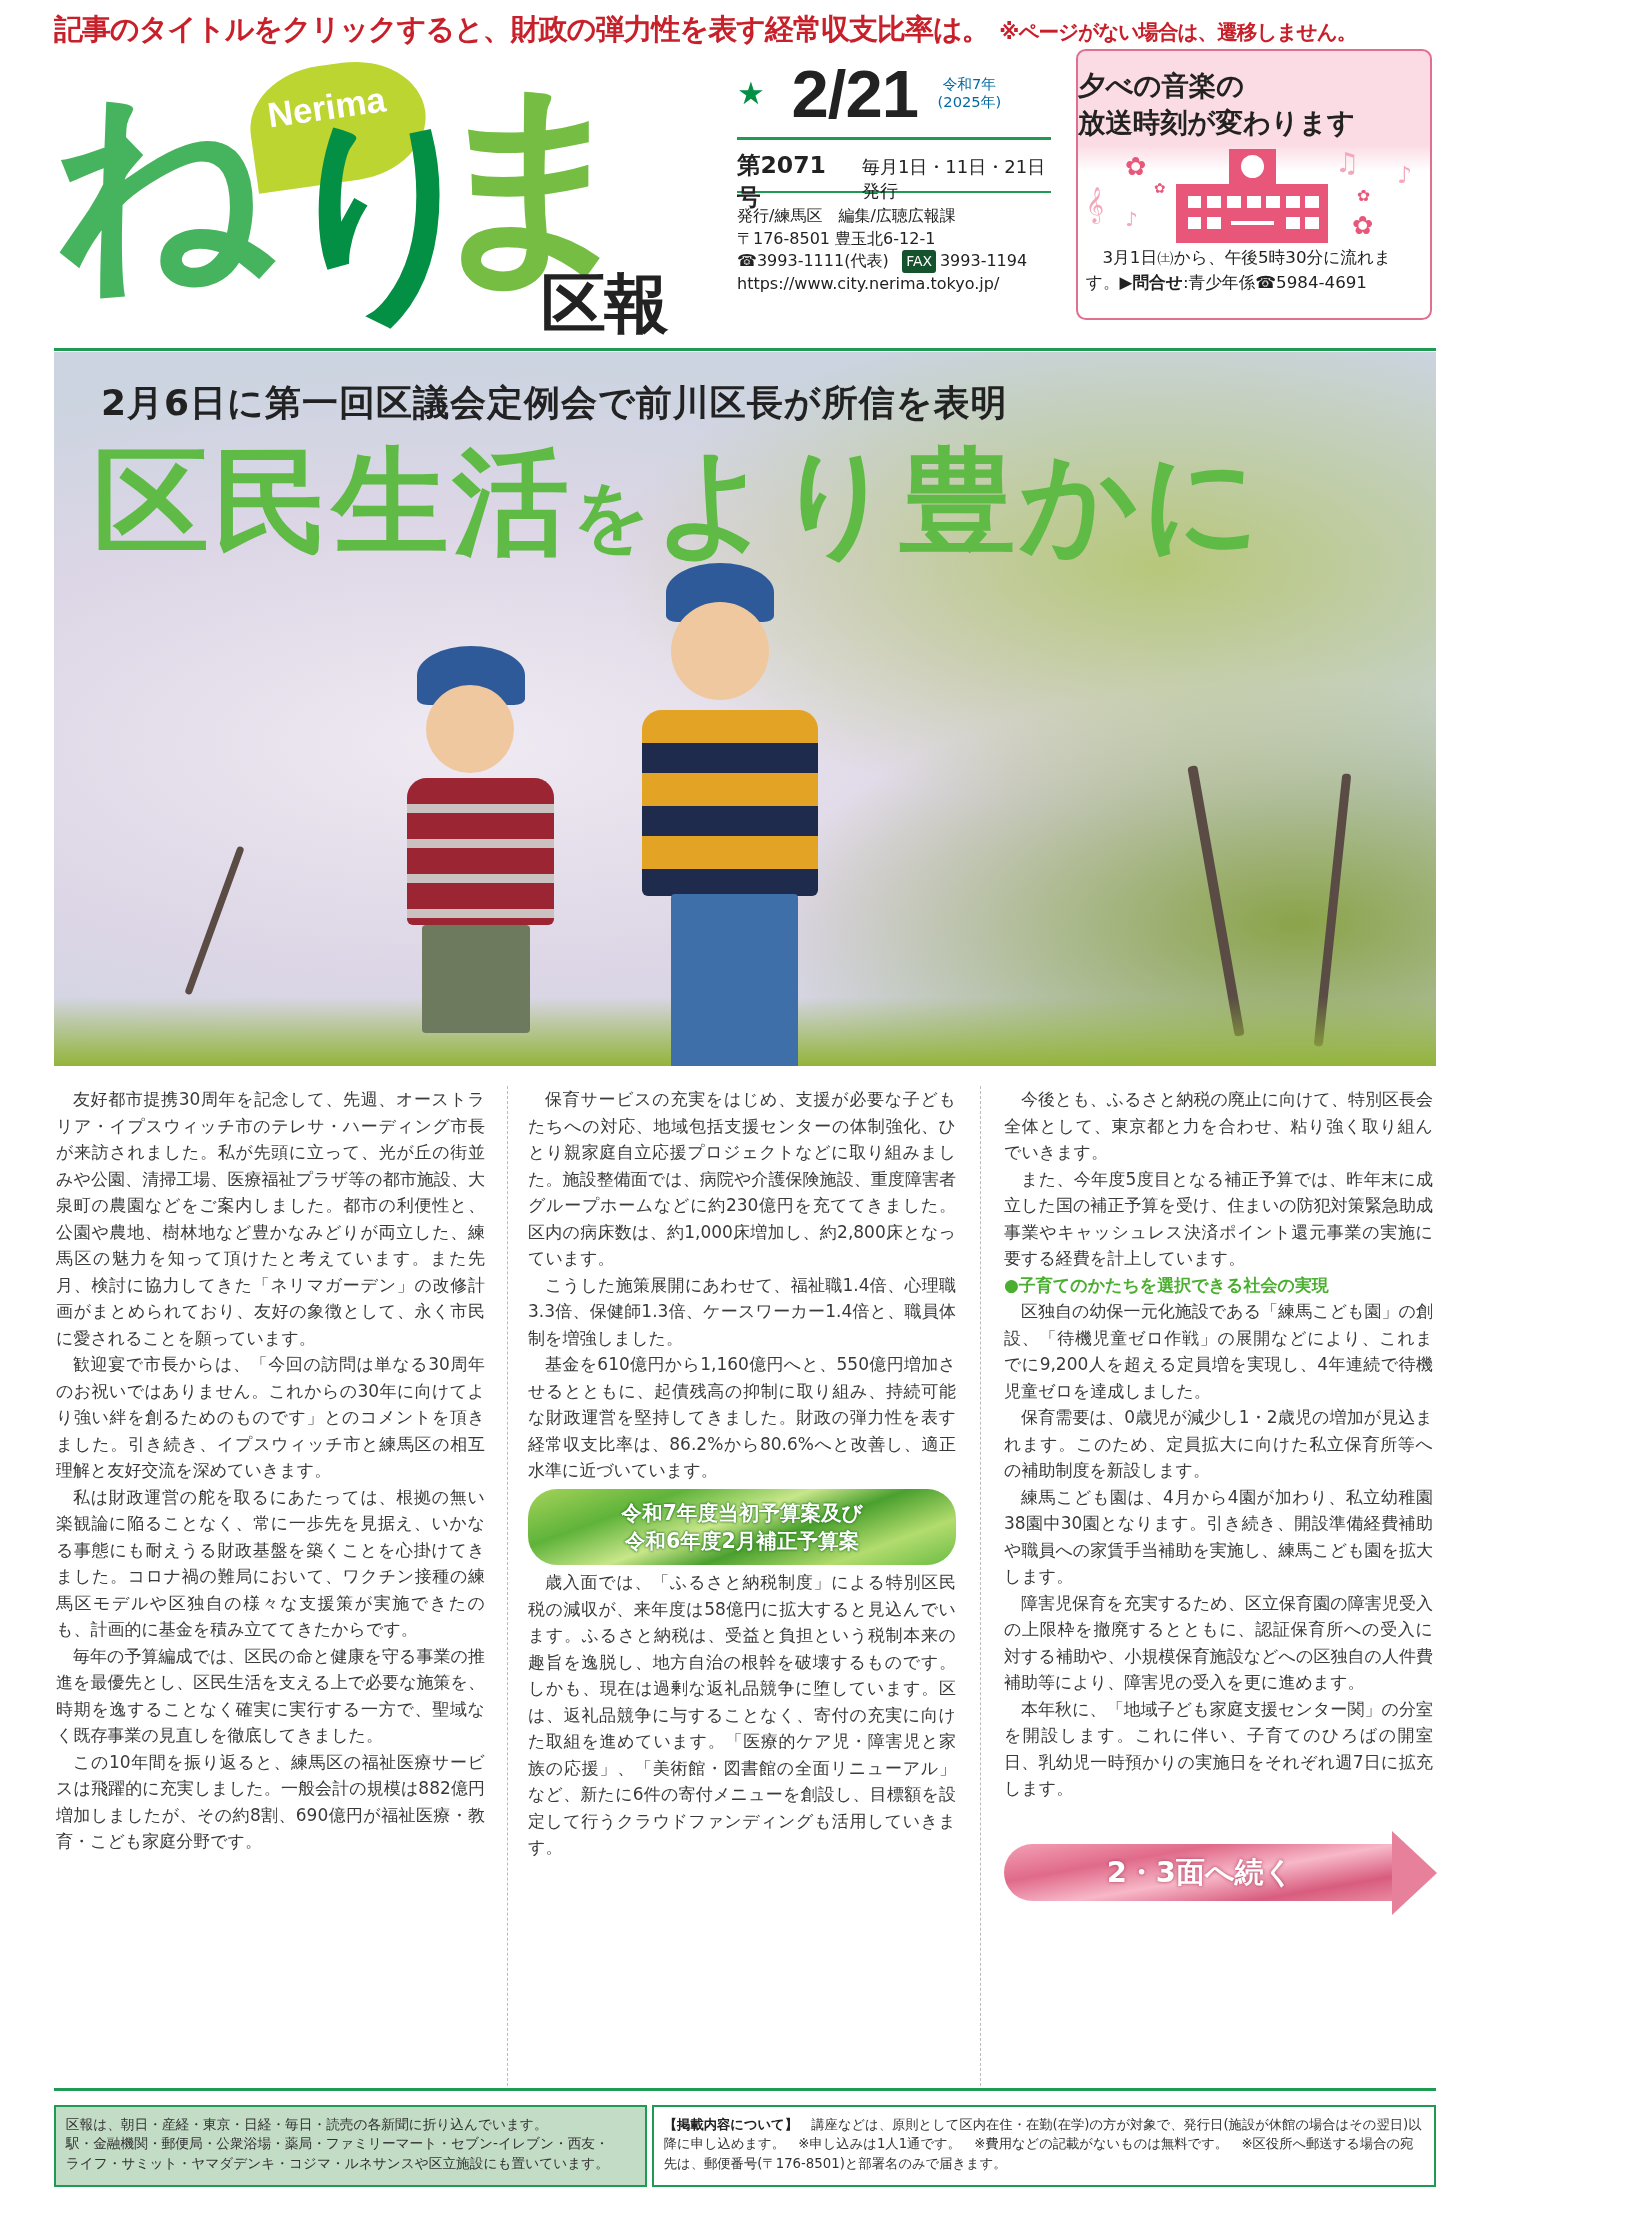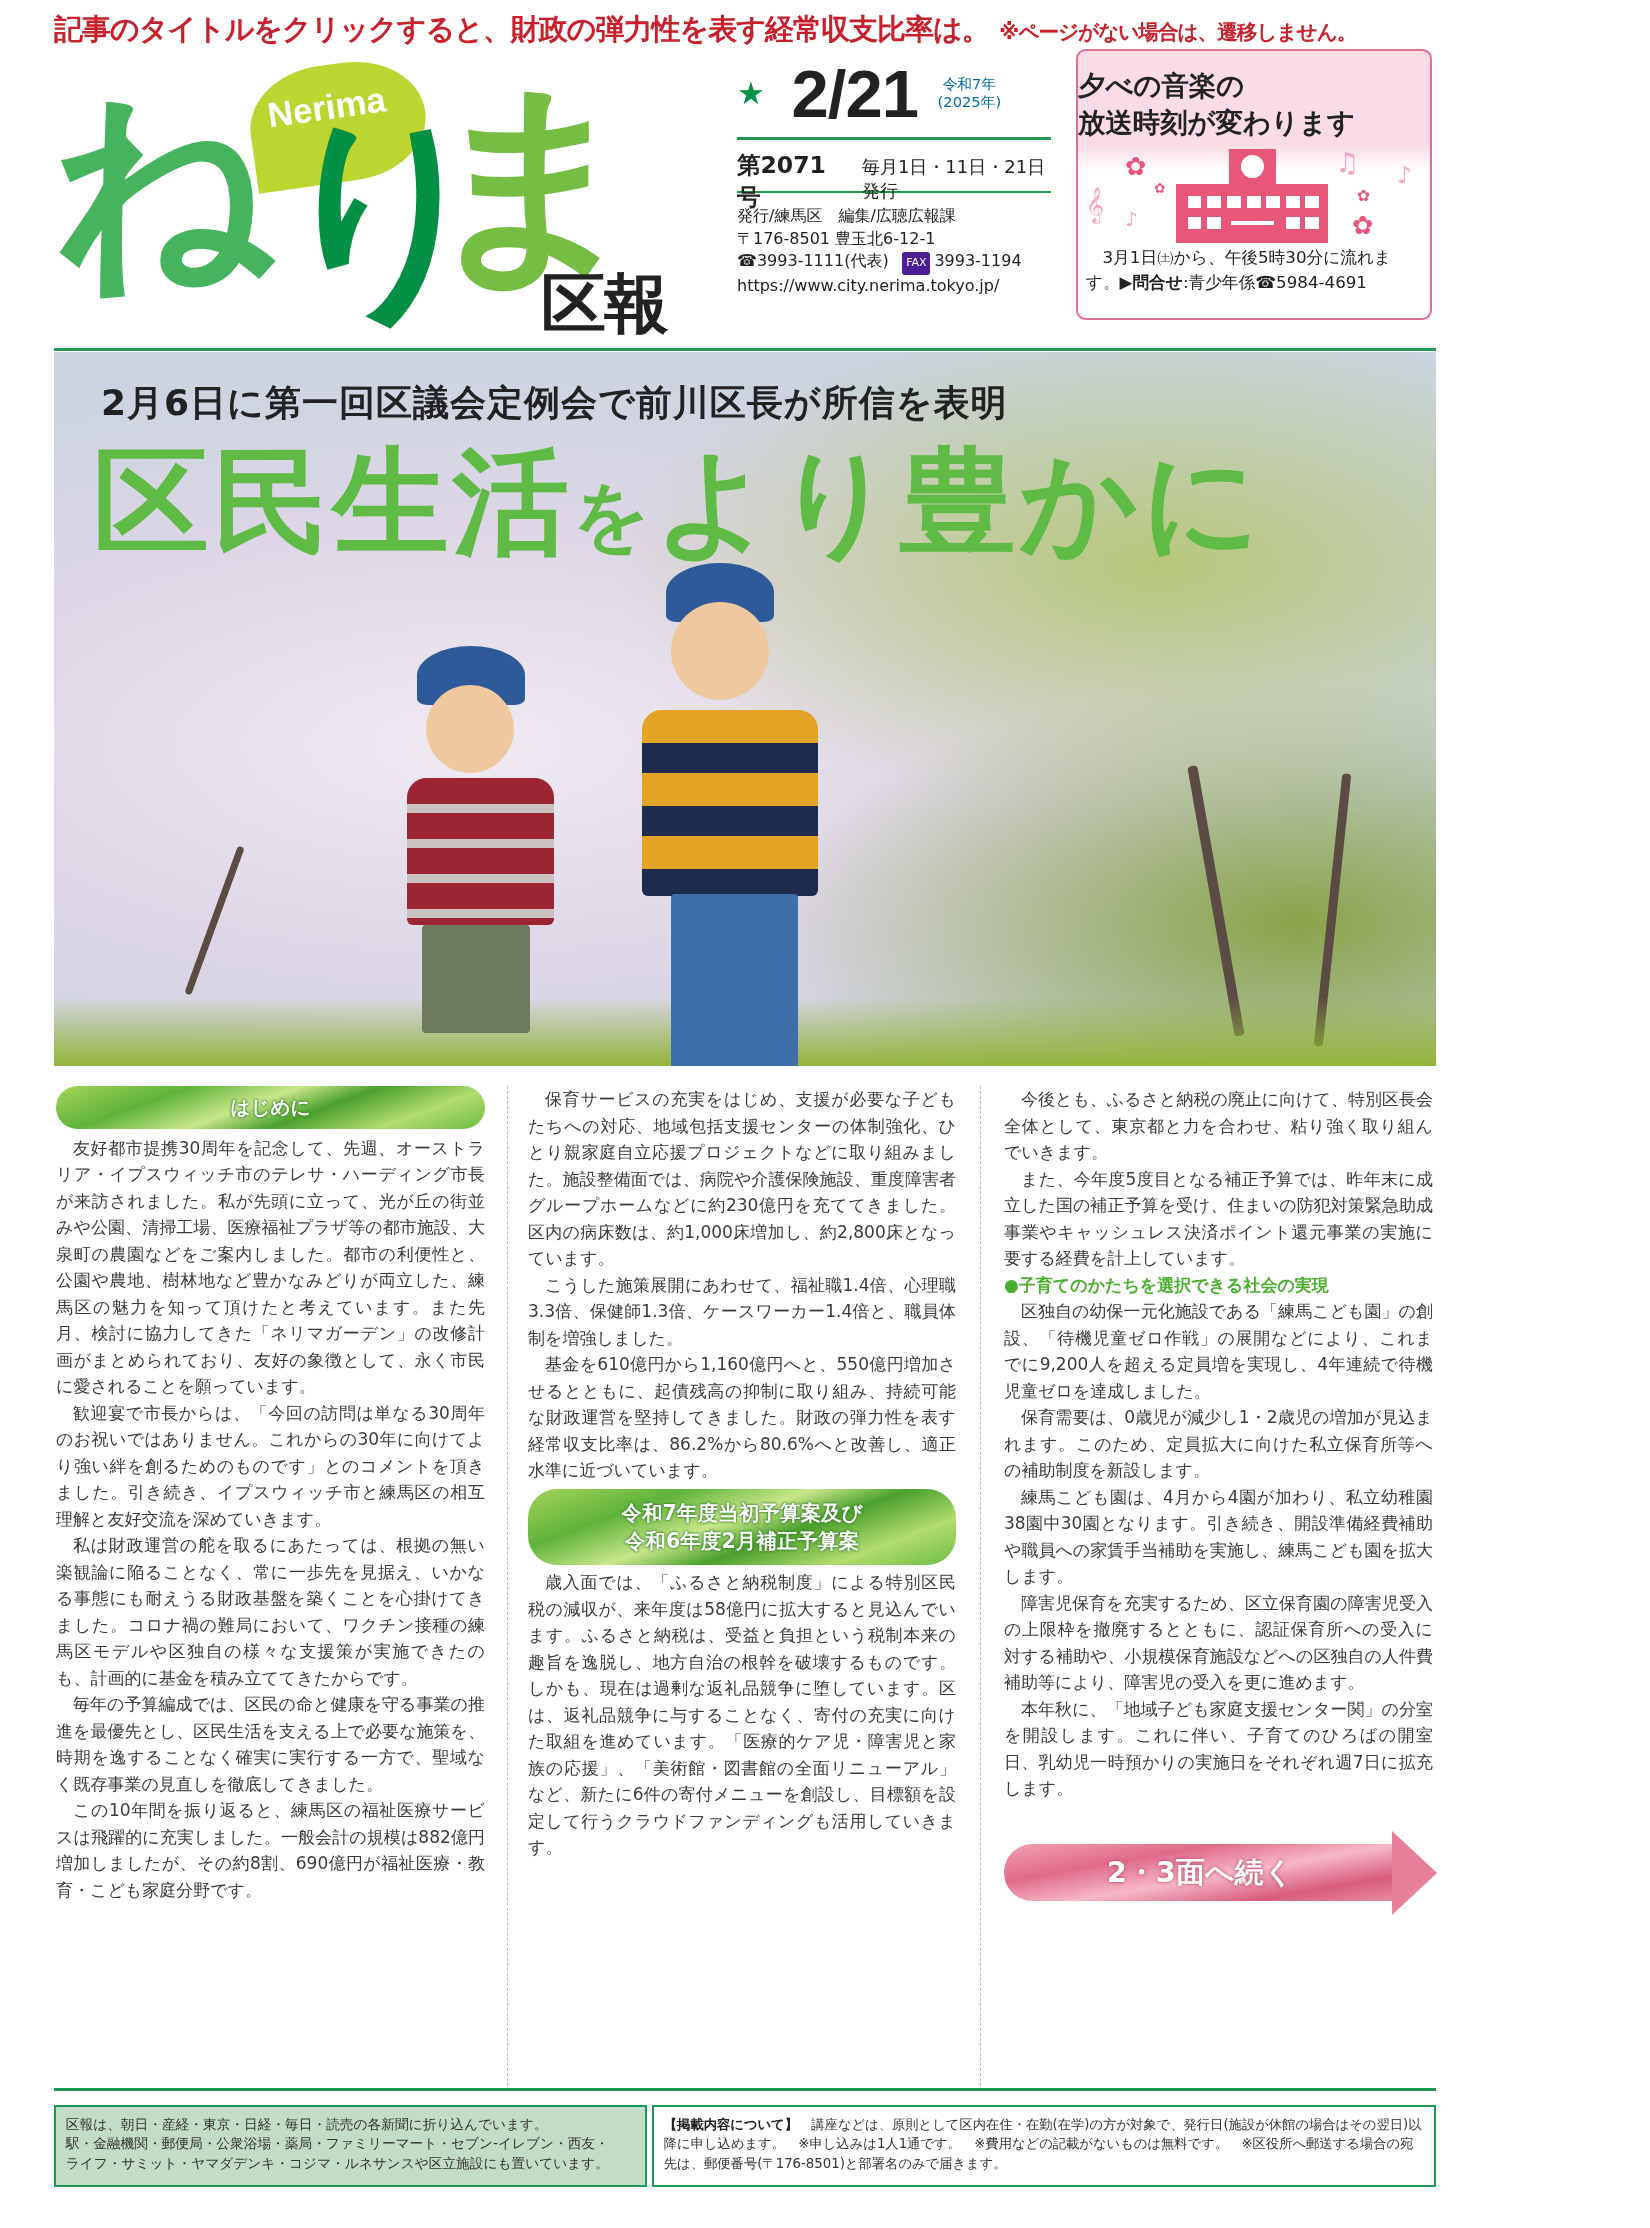--- a/index.html
+++ b/index.html
@@ -18,21 +18,21 @@
 .masthead{position:absolute;left:737px;top:54px;width:314px}
 .date-row{display:flex;align-items:center;height:78px}
 .date-row .star{width:33px;height:33px;color:#039045;font-size:31px;line-height:33px}
 .date-row .date{font-family:"Liberation Sans",sans-serif;font-weight:bold;font-size:67px;color:#222;margin-left:21.6px;letter-spacing:-1px}
 .date-row .era{font-size:14.7px;line-height:17.6px;margin-left:19.6px;color:#0369a1;text-align:center}
 .mline{height:2.9px;background:#1f9a52;margin:4.9px 0}
 .issue{display:flex;align-items:baseline;height:41px;padding-top:3.9px}
 .issue .no{font-size:23.5px;font-weight:bold;color:#222}
 .issue .freq{font-size:18px;margin-left:28px;color:#222}
 .pubinfo{margin-top:11.8px;font-size:16px;line-height:22.5px;color:#222}
-.fax{display:inline-block;background:#4c1d95;color:#fff;font-size:11px;padding:0 3.9px;border-radius:2.9px;margin:0 3.9px 0 13.7px}
+.fax{display:inline-block;background:#14532d;color:#fff;font-size:14px;padding:0 3.9px;border-radius:2.9px;margin:0 3.9px 0 13.7px}
 .notice{position:absolute;left:1076px;top:49px;width:356px;height:271px;border:2.9px solid #e07090;border-radius:9.8px;background:linear-gradient(#fbdbe4 0,#fbdbe4 35%,#fff 45%);overflow:hidden}
 .notice h3{text-align:left;font-size:27.4px;line-height:37px;color:#222;margin-top:15.7px;font-weight:bold}
 .school{position:absolute;left:98px;top:98px;width:152px;height:93px}
 .school .tower{position:absolute;left:53px;top:0;width:47px;height:39px;background:#e8577a}
 .school .tower i{position:absolute;left:11.8px;top:5.9px;width:23.5px;height:23.5px;border-radius:50%;background:#fff}
 .school .body{position:absolute;left:0;top:35px;width:152px;height:59px;background:#e8577a}
 .school .win{position:absolute;width:13.7px;height:11.8px;background:#fff}
 .deco{position:absolute;color:#e8577a;font-size:25.5px}
 .deco.light{color:#f3a7bb}
 .notice p{position:absolute;left:7.8px;top:194px;width:333px;font-size:16.7px;line-height:24.5px;color:#222;text-indent:1em}
@@ -162,21 +162,20 @@
     <div class="pants" style="left:39px;top:331px;width:127px;height:176px;background:#3f6fa8"></div>
   </div>
   <div class="sub">2月6日に第一回区議会定例会で前川区長が所信を表明</div>
   <div class="title"><span>区民生活</span><span class="small">を</span><span>より豊かに</span></div>
 </div>
 
 <div class="vsep" style="left:507px"></div>
 <div class="vsep" style="left:980px"></div>
 
 <div class="col col1">
-  <div class="pill pill1">はじめに</div>
   <p>友好都市提携30周年を記念して、先週、オーストラリア・イプスウィッチ市のテレサ・ハーディング市長が来訪されました。私が先頭に立って、光が丘の街並みや公園、清掃工場、医療福祉プラザ等の都市施設、大泉町の農園などをご案内しました。都市の利便性と、公園や農地、樹林地など豊かなみどりが両立した、練馬区の魅力を知って頂けたと考えています。また先月、検討に協力してきた「ネリマガーデン」の改修計画がまとめられており、友好の象徴として、永く市民に愛されることを願っています。</p>
   <p>歓迎宴で市長からは、「今回の訪問は単なる30周年のお祝いではありません。これからの30年に向けてより強い絆を創るためのものです」とのコメントを頂きました。引き続き、イプスウィッチ市と練馬区の相互理解と友好交流を深めていきます。</p>
   <p>私は財政運営の舵を取るにあたっては、根拠の無い楽観論に陥ることなく、常に一歩先を見据え、いかなる事態にも耐えうる財政基盤を築くことを心掛けてきました。コロナ禍の難局において、ワクチン接種の練馬区モデルや区独自の様々な支援策が実施できたのも、計画的に基金を積み立ててきたからです。</p>
   <p>毎年の予算編成では、区民の命と健康を守る事業の推進を最優先とし、区民生活を支える上で必要な施策を、時期を逸することなく確実に実行する一方で、聖域なく既存事業の見直しを徹底してきました。</p>
   <p>この10年間を振り返ると、練馬区の福祉医療サービスは飛躍的に充実しました。一般会計の規模は882億円増加しましたが、その約8割、690億円が福祉医療・教育・こども家庭分野です。</p>
 </div>
 
 <div class="col col2">
   <p>保育サービスの充実をはじめ、支援が必要な子どもたちへの対応、地域包括支援センターの体制強化、ひとり親家庭自立応援プロジェクトなどに取り組みました。施設整備面では、病院や介護保険施設、重度障害者グループホームなどに約230億円を充ててきました。区内の病床数は、約1,000床増加し、約2,800床となっています。</p>
   <p>こうした施策展開にあわせて、福祉職1.4倍、心理職3.3倍、保健師1.3倍、ケースワーカー1.4倍と、職員体制を増強しました。</p>

